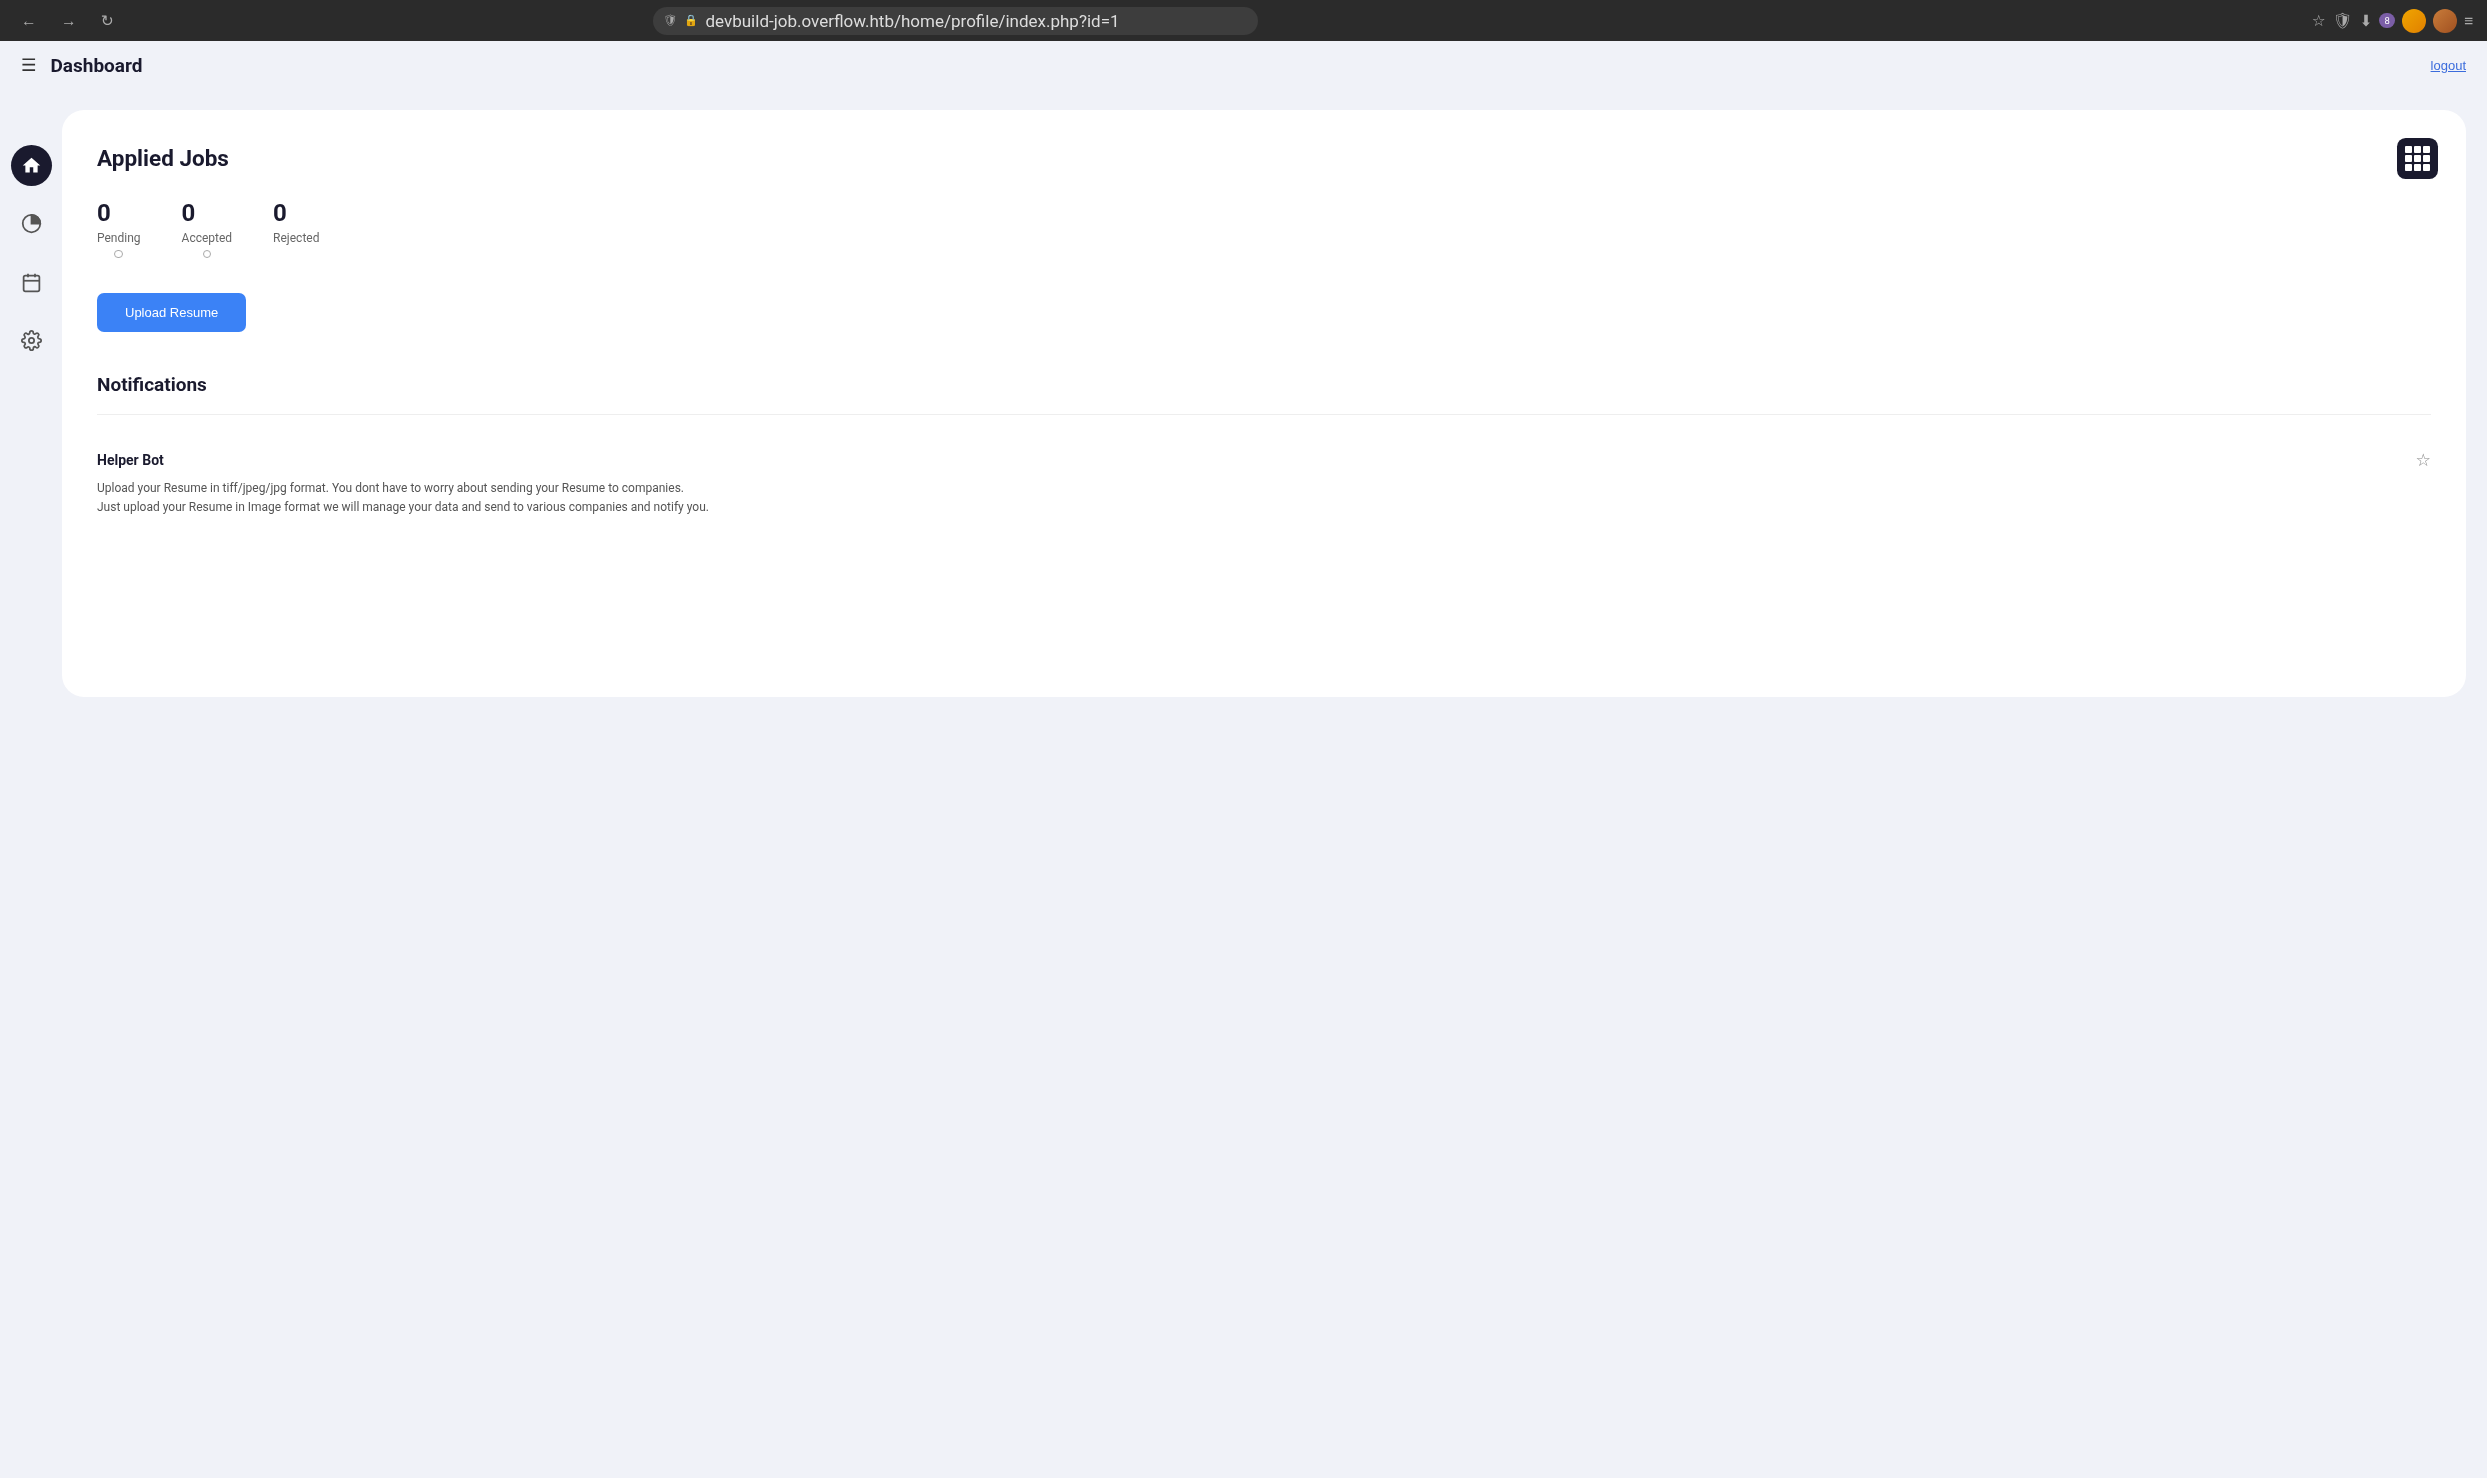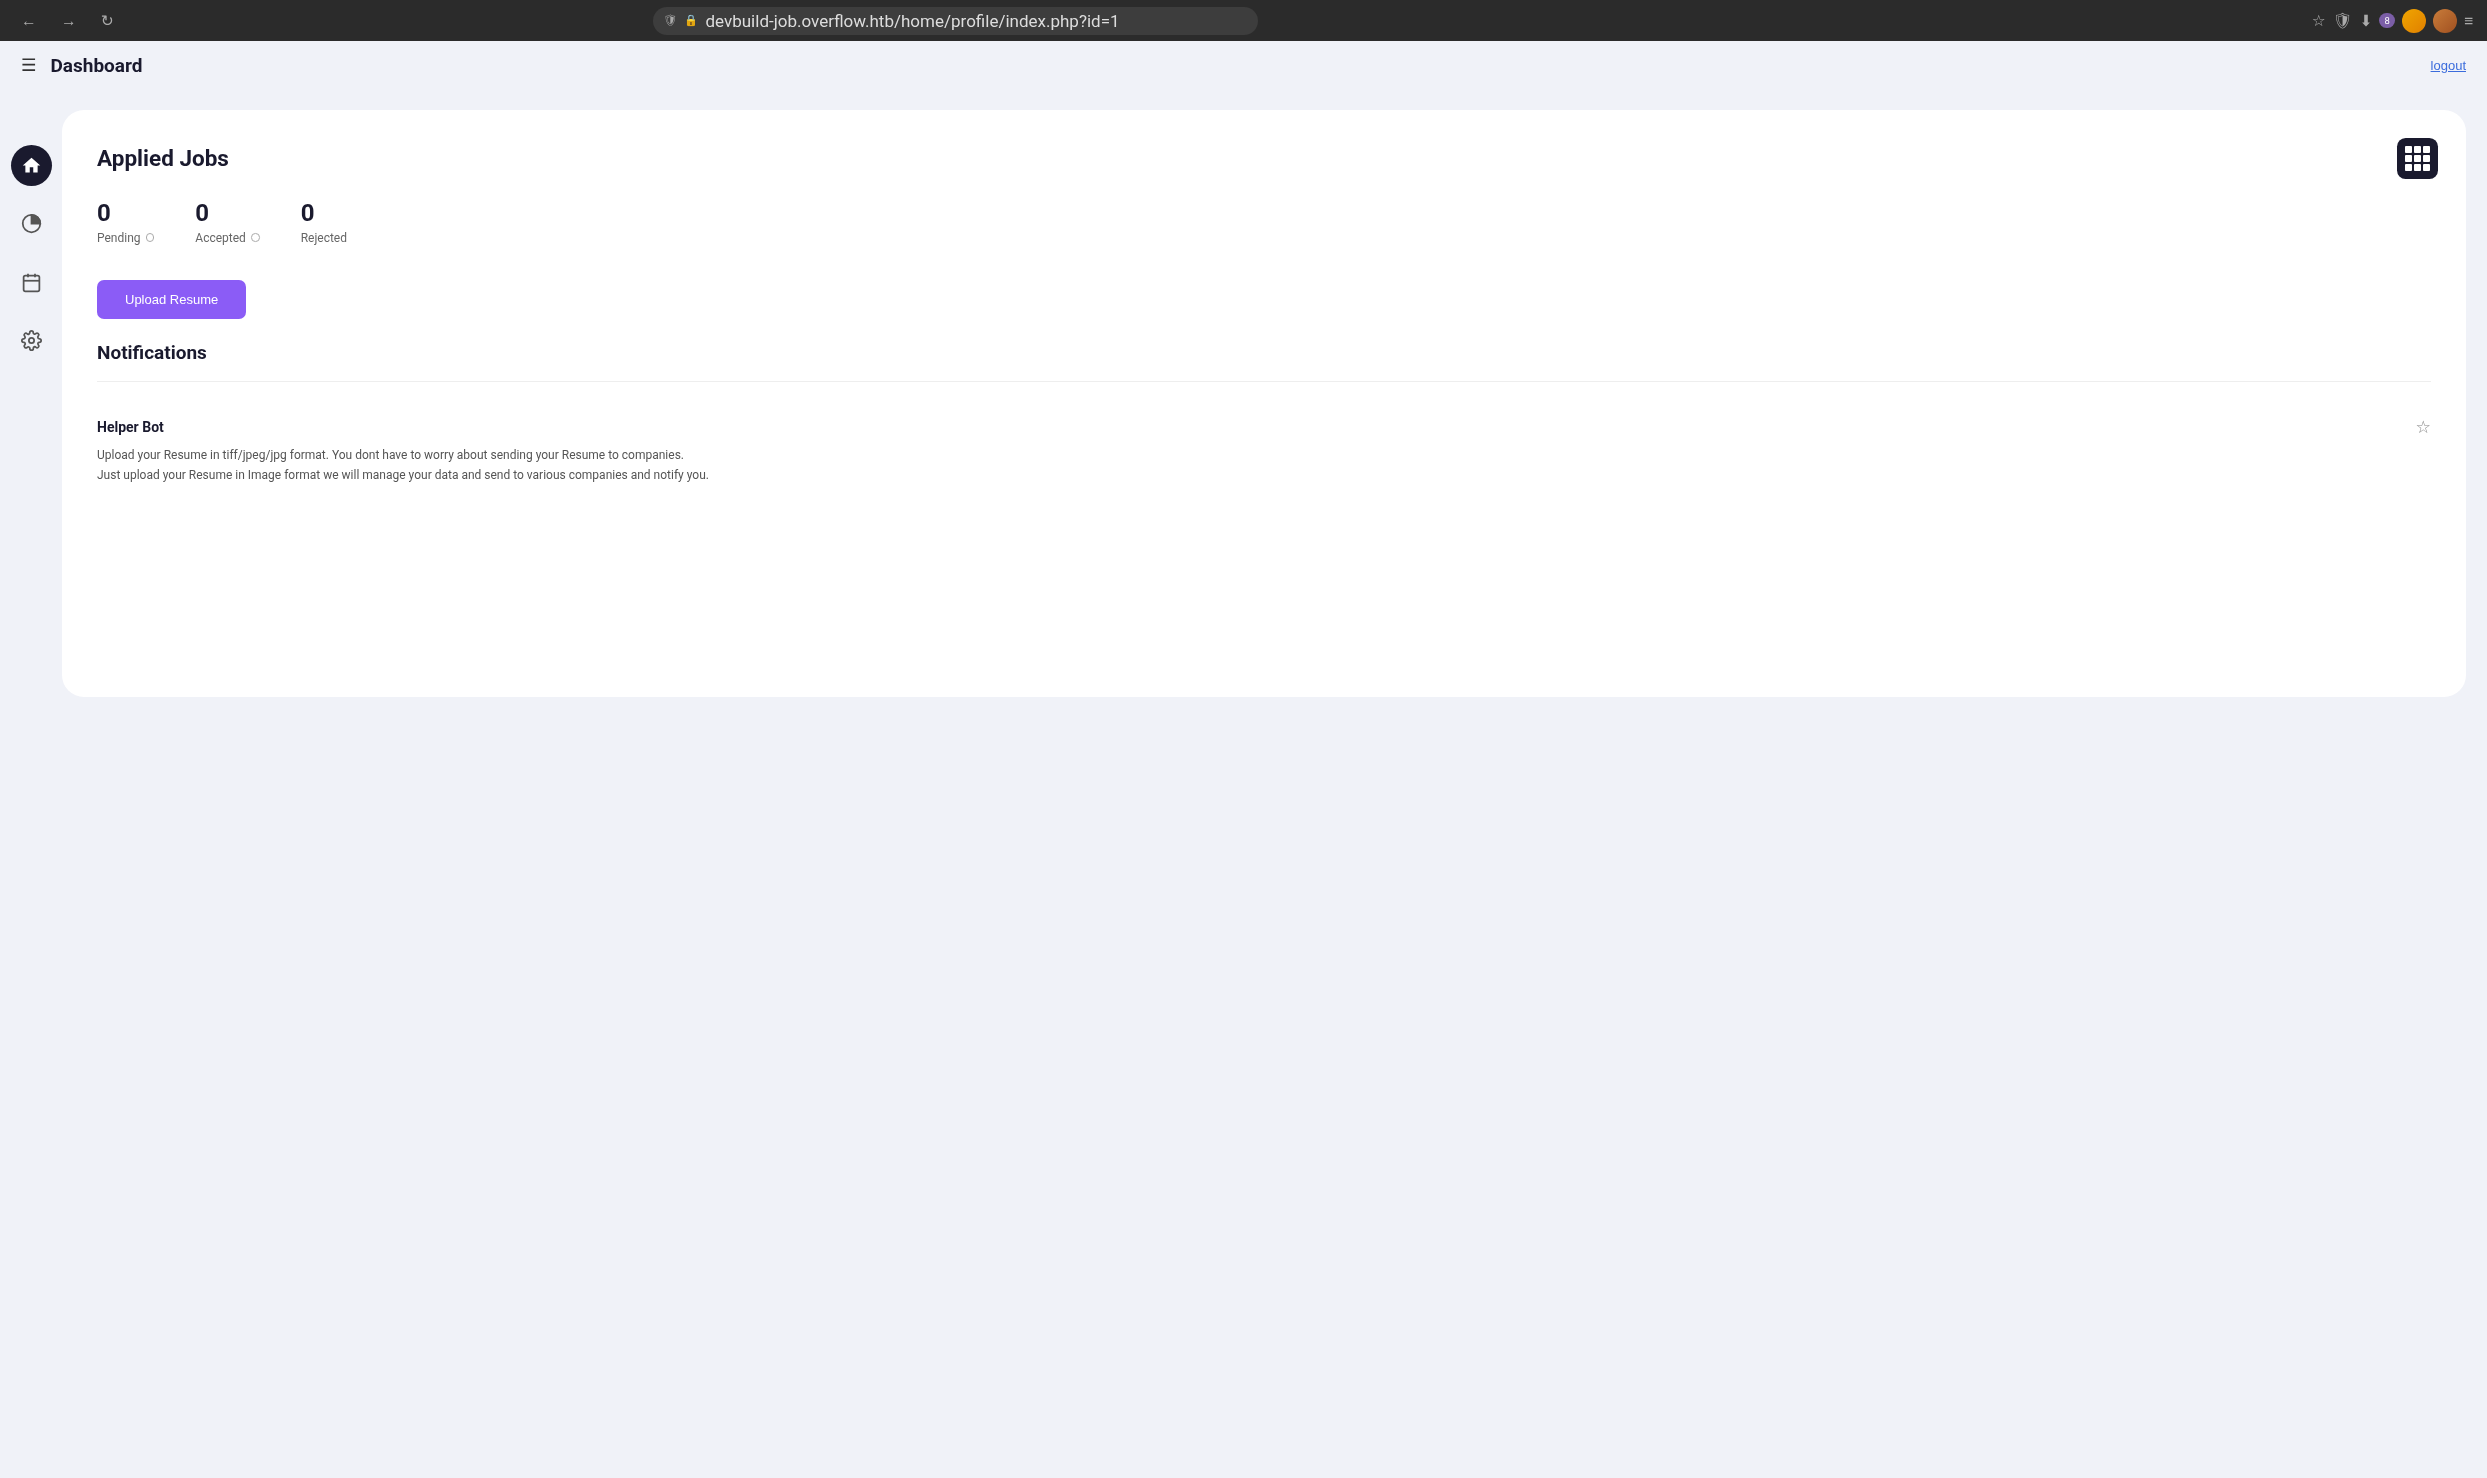--- a/index.html
+++ b/index.html
@@ -176,44 +176,45 @@
     .stat-number {
       font-size: 24px;
       font-weight: 700;
       color: #1a1a2e;
     }
     .stat-label-row {
       display: flex;
       align-items: center;
       gap: 5.2px;
       margin-top: 3.5px;
+      flex-direction: column;
     }
     .stat-label {
       font-size: 12px;
       color: #666;
     }
     .stat-dot {
       width: 8.6px;
       height: 8.6px;
       border-radius: 50%;
       border: 1.7px solid #aaa;
       display: inline-block;
     }
 
     
     .upload-btn {
-      background: #8b5cf6;
+      background: #3b82f6;
       color: white;
       border: none;
       border-radius: 7px;
       padding: 12px 28px;
       font-size: 13px;
       font-weight: 500;
       cursor: pointer;
-      margin-bottom: 22px;
+      margin-bottom: 41px;
     }
 
     
     .notifications-title {
       font-size: 19px;
       font-weight: 700;
       color: #1a1a2e;
       margin-bottom: 17.3px;
     }
     .notification-divider {

